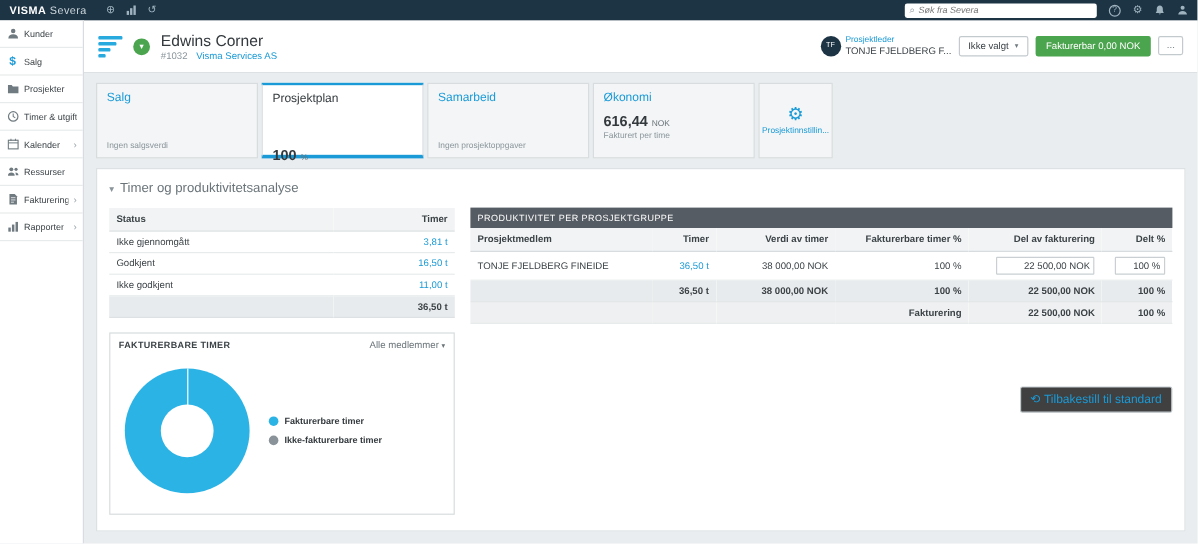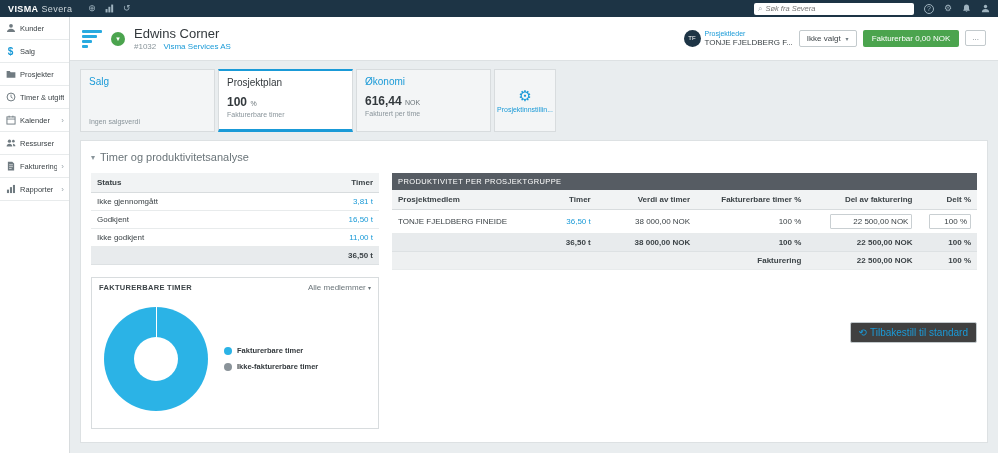--- a/index.html
+++ b/index.html
@@ -48,21 +48,21 @@
   .lead-label { color:#1a9ad7; font-size:7px; }
   .lead-name { font-size:8px; color:#3c4347; }
   .dd-btn { background:#fff; border:1px solid #c3cacd; border-radius:2px; font-size:8px; padding:3px 7px; color:#3c4347; cursor:pointer; display:flex; align-items:center; gap:5px; }
   .dd-btn .car { font-size:6px; color:#707b81; }
   .green-btn { background:#4ba44e; color:#fff; border:none; border-radius:2px; font-size:8px; padding:4px 9px; cursor:pointer; font-family:inherit; }
   .more-btn { background:#fff; border:1px solid #c3cacd; border-radius:2px; font-size:8px; padding:3px 6px; color:#707b81; cursor:pointer; line-height:1; }
 
   
   .tabs { display:flex; gap:3px; padding:8px 10px 0 10px; flex-shrink:0; }
   .tab-card { width:135px; height:63px; background:#f3f5f6; border:1px solid #d8dcde; padding:6px 8px; cursor:pointer; display:flex; flex-direction:column; }
-  .tab-card.active { background:#fff; border-top:2px solid #1a9ad7; border-bottom:3px solid #1a9ad7; }
+  .tab-card.active { background:#fff; border-top:2px solid #1a9ad7; border-bottom:3px solid #1a9ad7;gap:27px; }
   .tab-label { font-size:10px; color:#1a9ad7; }
   .tab-card.active .tab-label { color:#33393d; }
   .tab-value { margin-top:7px; font-size:12px; font-weight:bold; color:#33393d; }
   .tab-value .unit { font-size:7px; font-weight:normal; color:#6a7479; }
   .tab-sub { font-size:7px; color:#8a959b; margin-top:2px; }
   .tab-sub.bottom { margin-top:auto; }
   .tab-card.gear-card { width:62px; align-items:center; justify-content:center; text-align:center; gap:3px; }
   .gear-glyph { color:#1a9ad7; font-size:15px; line-height:1; }
   .gear-card .tab-label { font-size:7px; }
 
@@ -265,20 +265,24 @@
       <div class="tab-card">
         <span class="tab-label">Salg</span>
         <span class="tab-sub bottom">Ingen salgsverdi</span>
       </div>
       <div class="tab-card active">
         <span class="tab-label">Prosjektplan</span>
         <span class="tab-value"><span>100</span> <span class="unit">%</span></span>
         <span class="tab-sub">Fakturerbare timer</span>
       </div>
       <div class="tab-card">
+        <span class="tab-label">Samarbeid</span>
+        <span class="tab-sub bottom">Ingen prosjektoppgaver</span>
+      </div>
+      <div class="tab-card">
         <span class="tab-label">Økonomi</span>
         <span class="tab-value"><span>616,44</span> <span class="unit">NOK</span></span>
         <span class="tab-sub">Fakturert per time</span>
       </div>
       <div class="tab-card gear-card">
         <span class="gear-glyph">⚙</span>
         <span class="tab-label">Prosjektinnstillin...</span>
       </div>
     </div>
 

